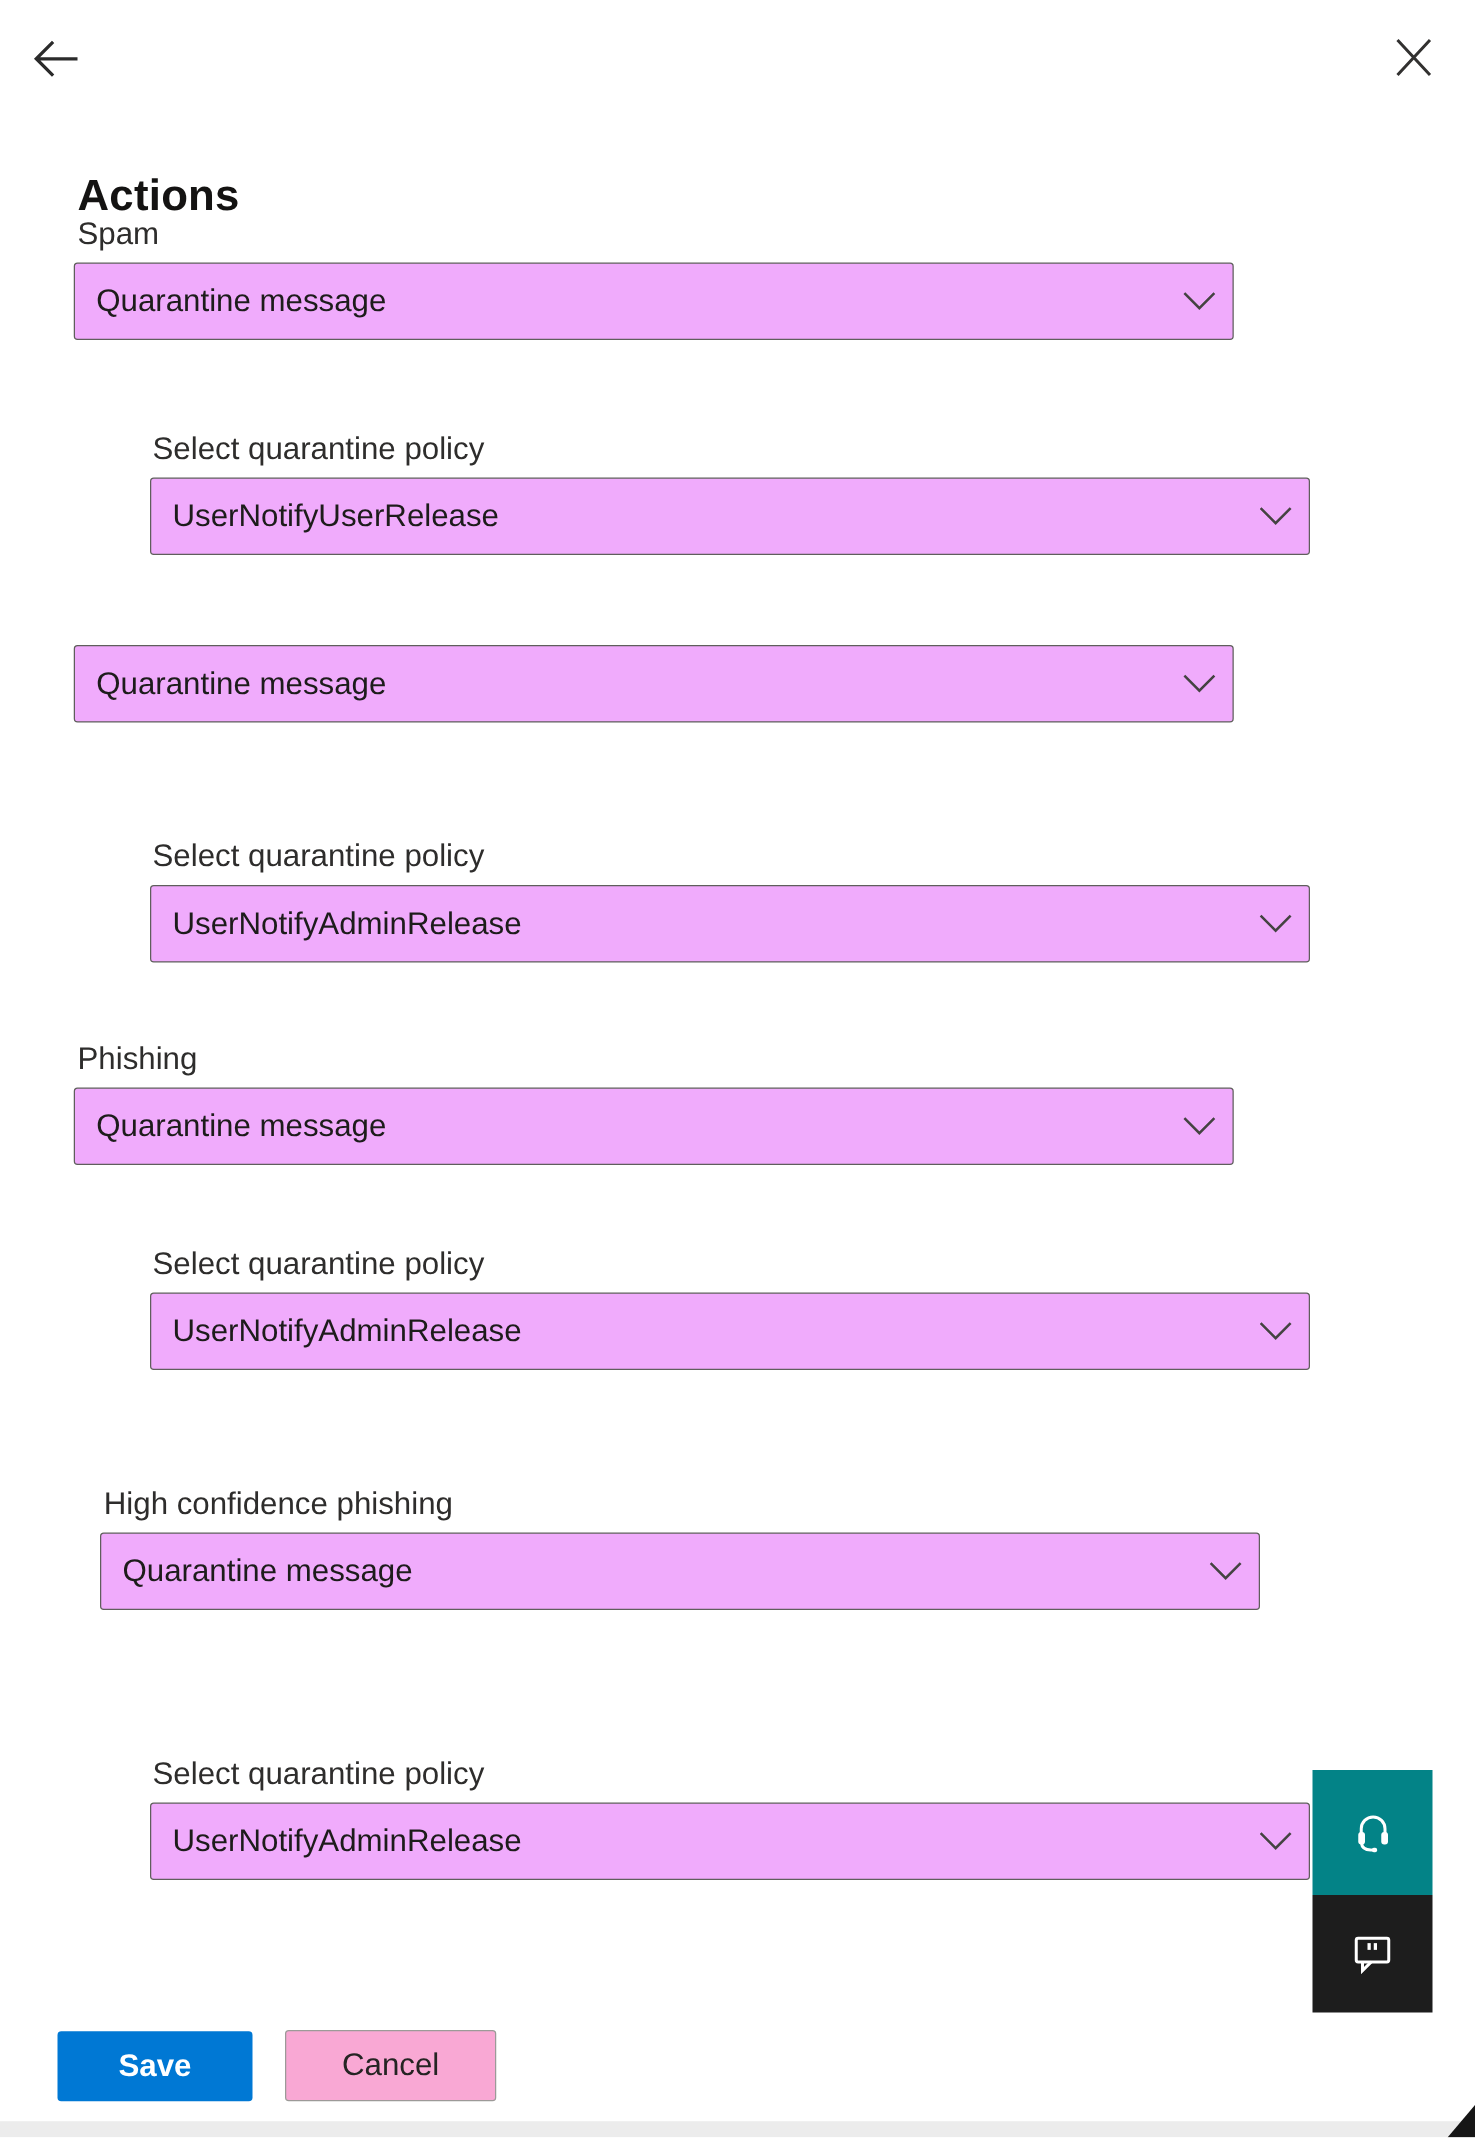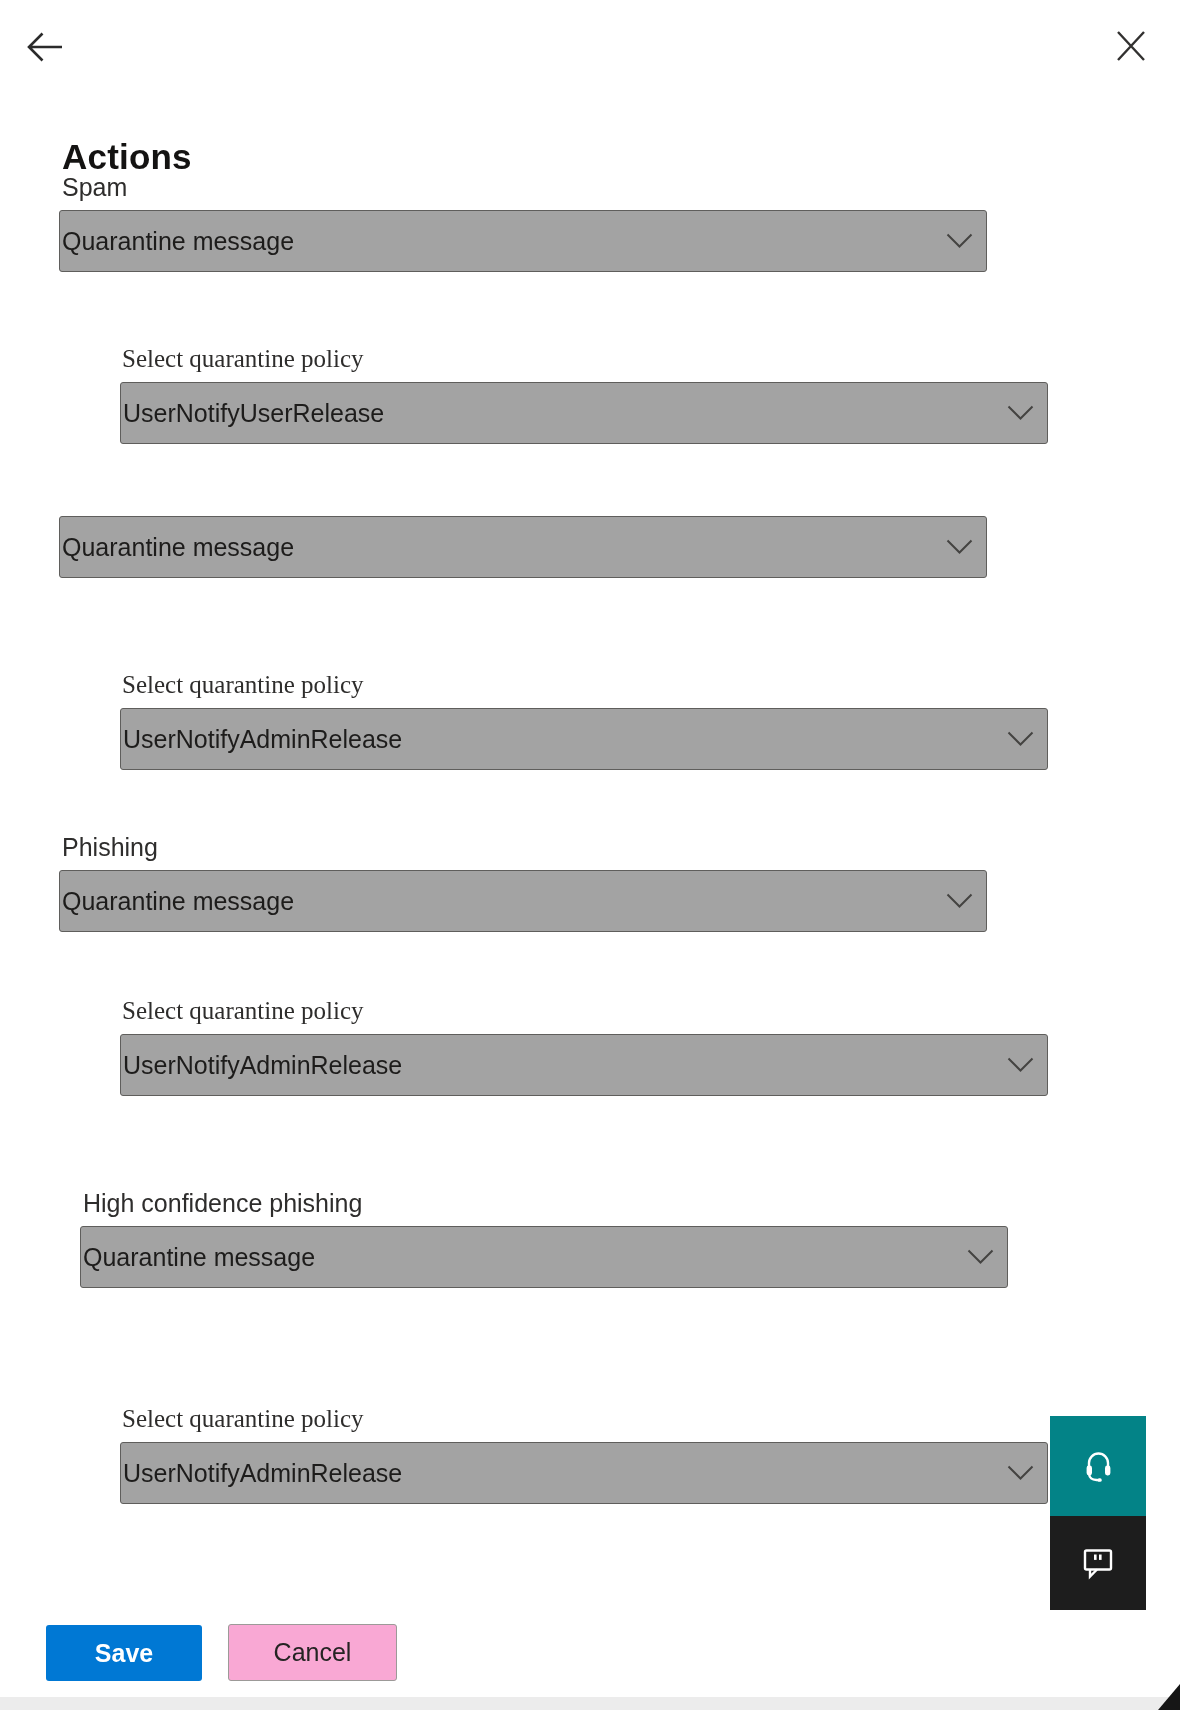--- a/index.html
+++ b/index.html
@@ -20,36 +20,36 @@
   .page-title {
     position:absolute; left:62px; top:94px;
     font-size:35px; font-weight:700; color:#141312; letter-spacing:0.2px;margin-top:43px;
   }
 
   
   .group { position:absolute; }
   .group .lbl { font-size:25px; color:#2e2d2c; line-height:30px; }
   .dd {
     position:relative; margin-top:8px; width:928px; height:62px;
-    background:#a3a3a3; border:1.5px solid #5f5e5c; border-radius:3px;
-    display:flex; align-items:center; padding:0 56px 0 2px;
+    background:#f0abfc; border:1.5px solid #5f5e5c; border-radius:3px;
+    display:flex; align-items:center; padding:0 56px 0 17px;
   }
   .dd .ddval { font-size:25px; color:#1d1c1b; white-space:nowrap; overflow:hidden; }
   .dd .chev { position:absolute; right:13px; top:50%; transform:translateY(-50%); }
 
   .g1 { left:59px;  top:172px; }
   .g2 { left:120px; top:344px; }
   .g3 { left:59px;  top:508px; }
   .g4 { left:120px; top:670px; }
   .g5 { left:59px;  top:832px; }
   .g6 { left:120px; top:996px; }
   .g7 { left:59px;  top:1188px;margin-left:21px; }
   .g8 { left:120px; top:1404px; }
   .g1 .lbl, .g3 .lbl, .g5 .lbl, .g7 .lbl { padding-left:3px; }
-  .g2 .lbl, .g4 .lbl, .g6 .lbl, .g8 .lbl { padding-left:2px;font-family:Liberation Serif, serif; }
+  .g2 .lbl, .g4 .lbl, .g6 .lbl, .g8 .lbl { padding-left:2px; }
 
   
   .note {
     position:absolute; left:62px; top:1302px; width:1085px;
     font-size:25px; line-height:38px; color:#2b2a29;
   }
 
   
   .bulk-label {
     position:absolute; left:62px; top:1560px; width:900px; height:29px;

